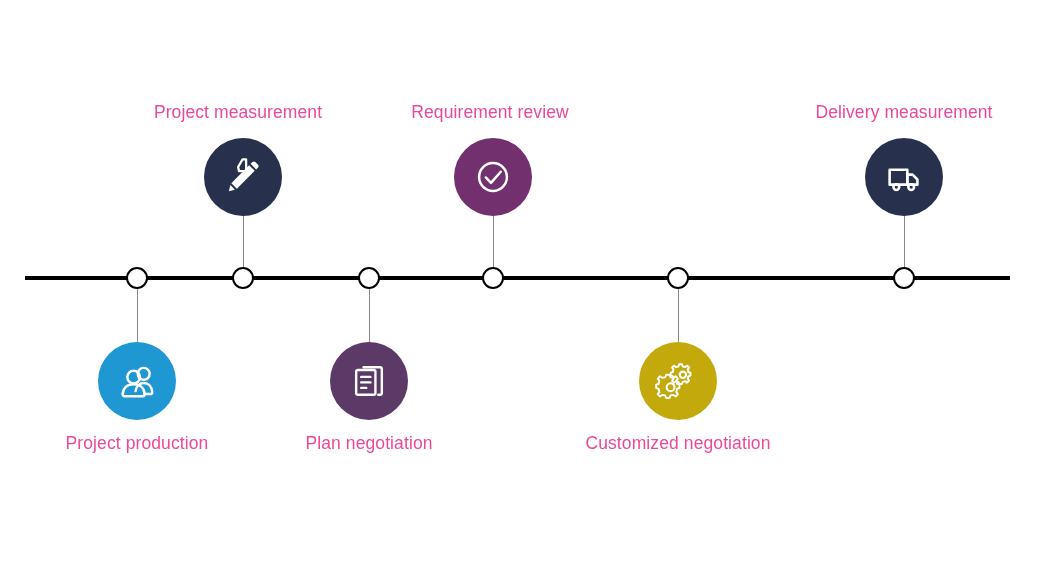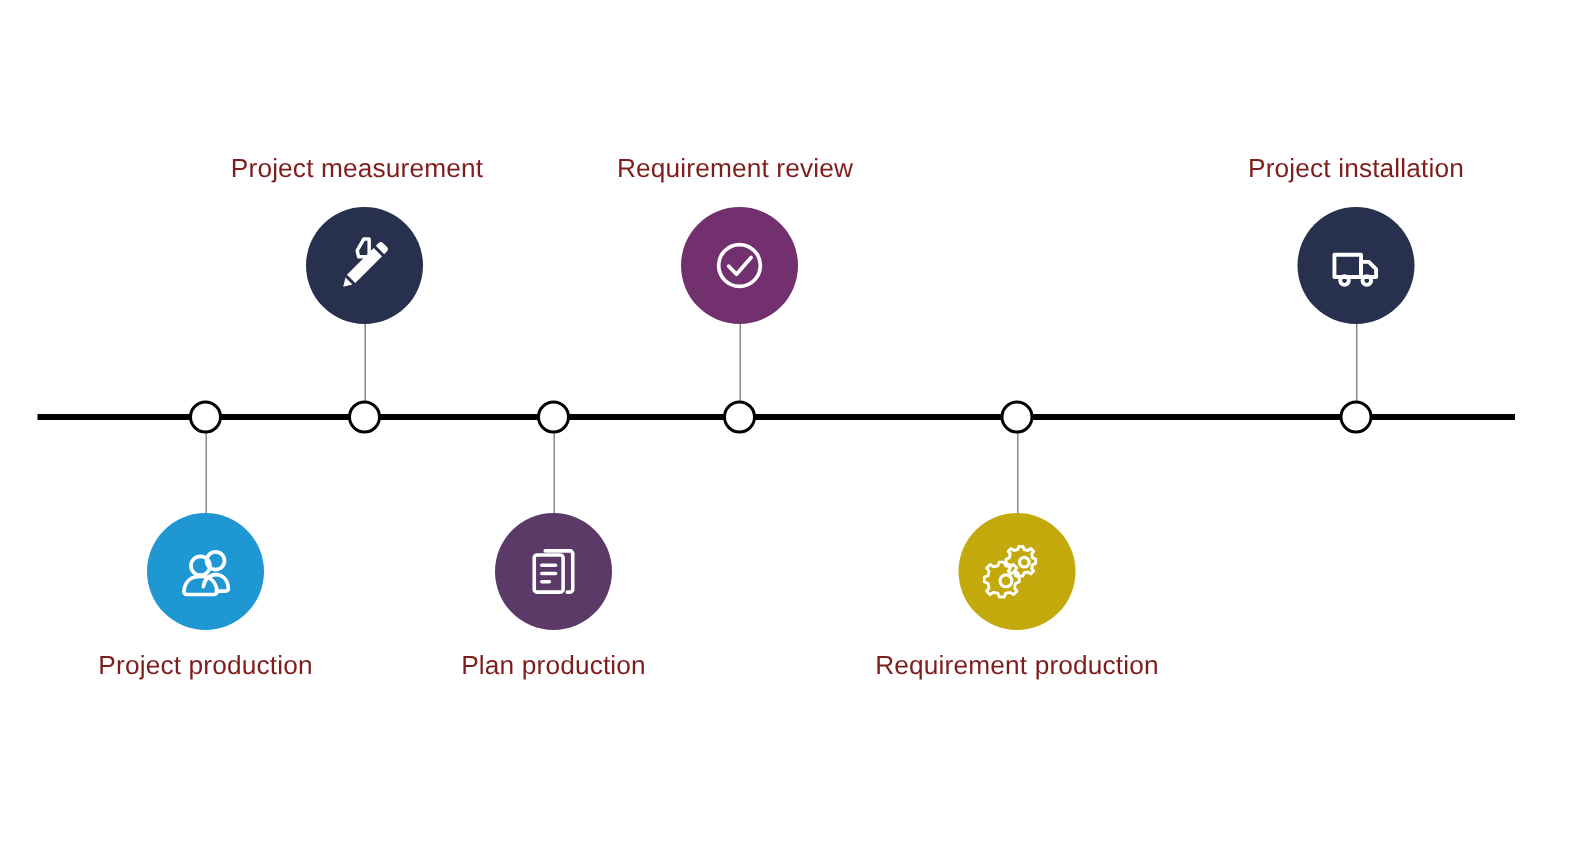--- a/index.html
+++ b/index.html
@@ -62,21 +62,21 @@
   }
   .disc svg {
     display: block;
   }
 
   
   .caption {
     position: absolute;
     font-size: 17.5px;
     line-height: 22px;
-    color: #7f1d1d;
+    color: #ec4899;
     white-space: nowrap;
     transform: translateX(-50%);
     letter-spacing: 0.1px;
   }
 </style>
 </head>
 <body>
 
 <div id="stage">
 
@@ -130,21 +130,21 @@
       <svg width="44" height="44" viewBox="0 0 48 48" fill="none" stroke="#ffffff" stroke-width="2.6" stroke-linejoin="round" stroke-linecap="round">
         <path d="M18 9 h18 a2 2 0 0 1 2 2 v26 a2 2 0 0 1 -2 2 h-2"></path>
         <path d="M14 12 h18 a2 2 0 0 1 2 2 v26 a2 2 0 0 1 -2 2 h-2" opacity="0"></path>
         <rect x="10" y="12" width="21" height="27" rx="2"></rect>
         <line x1="15.5" y1="19.5" x2="25.5" y2="19.5"></line>
         <line x1="15.5" y1="25.5" x2="25.5" y2="25.5"></line>
         <line x1="15.5" y1="31.5" x2="21" y2="31.5"></line>
       </svg>
     </span>
   </div>
-  <div class="caption" style="left:369px; top:432px;">Plan production</div>
+  <div class="caption" style="left:369px; top:432px;">Plan negotiation</div>
 
   <div class="stem" style="left:493px; top:214px; height:54px;"></div>
   <div class="node" style="left:482px; top:267px;"></div>
   <div class="disc" style="left:454px; top:138px; background:#72306E;">
     <span>
       <svg width="46" height="46" viewBox="0 0 48 48" fill="none" stroke="#ffffff" stroke-width="2.6" stroke-linecap="round" stroke-linejoin="round">
         <circle cx="24" cy="24" r="14.5"></circle>
         <path d="M16.5 24.5 l5.4 5.6 l10.2 -11.6"></path>
       </svg>
     </span>
@@ -162,29 +162,29 @@
           <circle cx="-1.4" cy="0" r="3.3"></circle>
         </g>
 
         <g transform="translate(18,30.5)">
           <path d="M0 -11.6 l3.6 0.7 l2.4 -1.8 l2.7 2.7 l-1.8 2.4 l0.7 3.6 l2.9 1.1 l0 3.8 l-2.9 1.1 l-0.7 3.6 l1.8 2.4 l-2.7 2.7 l-2.4 -1.8 l-3.6 0.7 l-1.1 2.9 l-3.8 0 l-1.1 -2.9 l-3.6 -0.7 l-2.4 1.8 l-2.7 -2.7 l1.8 -2.4 l-0.7 -3.6 l-2.9 -1.1 l0 -3.8 l2.9 -1.1 l0.7 -3.6 l-1.8 -2.4 l2.7 -2.7 l2.4 1.8 l3.6 -0.7 l1.1 -2.9 l3.8 0 z" transform="translate(-1.9,0) scale(0.9)"></path>
           <circle cx="-1.7" cy="0" r="4.1"></circle>
         </g>
       </svg>
     </span>
   </div>
-  <div class="caption" style="left:678px; top:432px;">Requirement production</div>
+  <div class="caption" style="left:678px; top:432px;">Customized negotiation</div>
 
   <div class="stem" style="left:904px; top:214px; height:54px;"></div>
   <div class="node" style="left:893px; top:267px;"></div>
   <div class="disc" style="left:865px; top:138px; background:#27304C;">
     <span>
       <svg width="46" height="46" viewBox="0 0 48 48" fill="none" stroke="#ffffff" stroke-width="2.7" stroke-linejoin="round" stroke-linecap="round">
         <path d="M9 16.5 h18.5 v15.5 h-18.5 z"></path>
         <path d="M27.5 21.5 h5.4 l5.1 5.1 v5.4 h-10.5 z"></path>
         <circle cx="16" cy="34.5" r="3.0"></circle>
         <circle cx="31.5" cy="34.5" r="3.0"></circle>
       </svg>
     </span>
   </div>
-  <div class="caption" style="left:904px; top:101px;">Project installation</div>
+  <div class="caption" style="left:904px; top:101px;">Delivery measurement</div>
 
 </div>
 
 </body></html>

